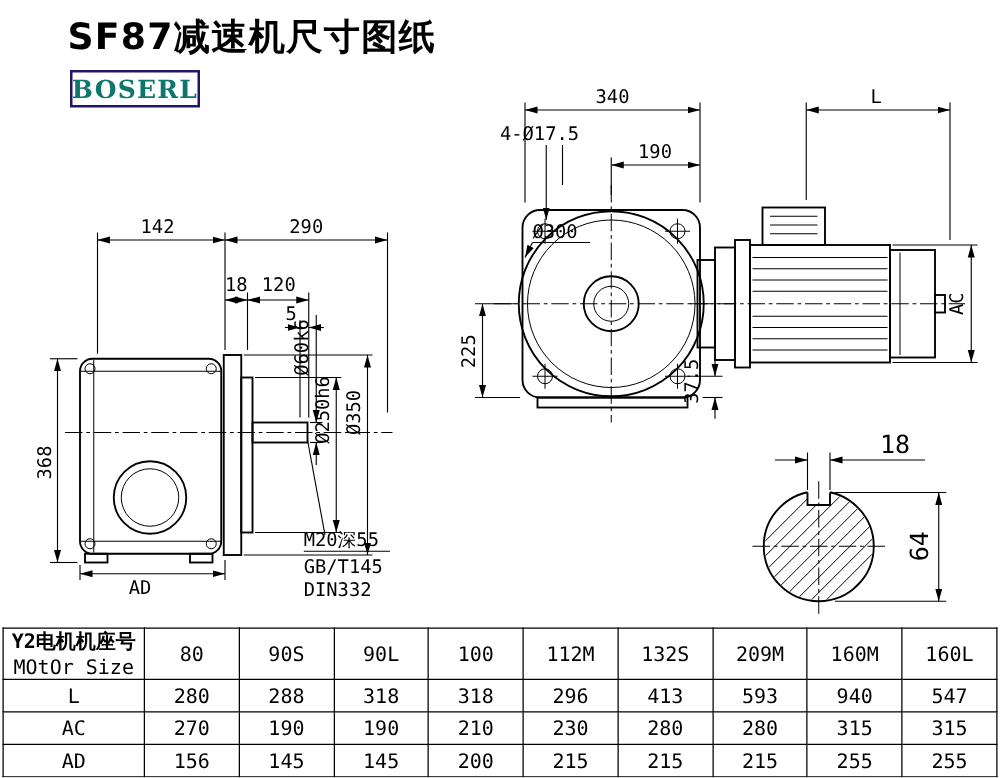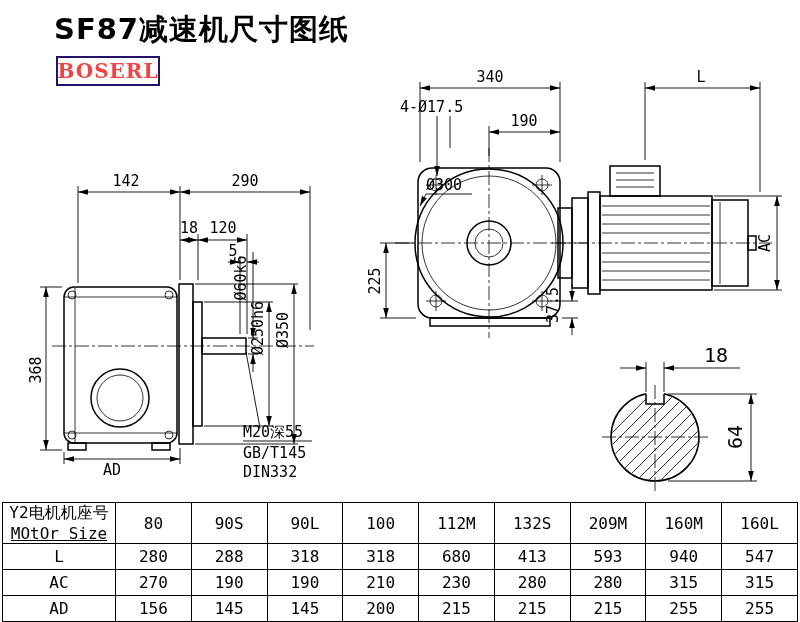--- a/index.html
+++ b/index.html
@@ -2,40 +2,40 @@
 <html><head>
 <meta charset="utf-8">
 <style>
   * { margin:0; padding:0; box-sizing:border-box; }
   html,body { background:#ffffff; }
   .page { position:relative; width:800px; height:622px; background:#ffffff; overflow:hidden;
           font-family:"DejaVu Sans","Liberation Sans",sans-serif; color:#000; }
 
   .title { position:absolute; left:54px; top:10px; font-size:29px; font-weight:bold; letter-spacing:1px; }
   .logo  { position:absolute; left:56px; top:56px; width:104px; height:30px;
-           border:2px solid #231468; color:#ef4444; background:#fff;
+           border:2px solid #231468; color:#0f766e; background:#fff;
            font-family:"DejaVu Serif","Liberation Serif",serif; font-weight:bold; font-size:20px;
            display:flex; align-items:center; justify-content:center; letter-spacing:1px; }
 
   svg.drawing { position:absolute; left:0; top:0; }
   .obj  { fill:none; stroke:#000; stroke-width:1.5; }
   .thin { fill:none; stroke:#000; stroke-width:0.8; }
   .dim  { fill:none; stroke:#000; stroke-width:0.9; }
   .cl   { fill:none; stroke:#000; stroke-width:0.8; stroke-dasharray:14 3 3 3; }
   text.dt  { font-family:"DejaVu Sans Mono","Liberation Mono",monospace; font-size:15px; fill:#000; }
   text.dtb { font-family:"DejaVu Sans Mono","Liberation Mono",monospace; font-size:20px; fill:#000; }
 
   .dim-table { position:absolute; left:2px; top:502px; width:796px; border-collapse:collapse; table-layout:fixed; }
   .dim-table td, .dim-table th { border:1px solid #000; text-align:center; vertical-align:middle;
            font-family:"DejaVu Sans Mono","Liberation Mono",monospace; font-size:16px; font-weight:normal; }
   .dim-table tr.hrow td, .dim-table tr.hrow th { height:40px; }
   .dim-table tr.drow td { height:26px; }
   .rowhead { font-family:"DejaVu Sans","Liberation Sans",sans-serif; font-size:15px; }
-  .rowhead .l1 { display:block; }
-  .rowhead .l2 { display:block; text-decoration:underline; font-family:"DejaVu Sans Mono","Liberation Mono",monospace;text-align:center; }
+  .rowhead .l1 { display:block;font-weight:bold; }
+  .rowhead .l2 { display:block; font-family:"DejaVu Sans Mono","Liberation Mono",monospace;text-align:center; }
 </style>
 </head>
 <body>
 
 <div class="page">
 
   <div class="title">SF87减速机尺寸图纸</div>
   <div class="logo">BOSERL</div>
 
   <svg class="drawing" width="800" height="500" viewBox="0 0 800 500">
@@ -273,21 +273,21 @@
         <td>209M</td>
         <td>160M</td>
         <td>160L</td>
       </tr>
       <tr class="drow">
         <td>L</td>
         <td>280</td>
         <td>288</td>
         <td>318</td>
         <td>318</td>
-        <td>680</td>
+        <td>296</td>
         <td>413</td>
         <td>593</td>
         <td>940</td>
         <td>547</td>
       </tr>
       <tr class="drow">
         <td>AC</td>
         <td>270</td>
         <td>190</td>
         <td>190</td>

